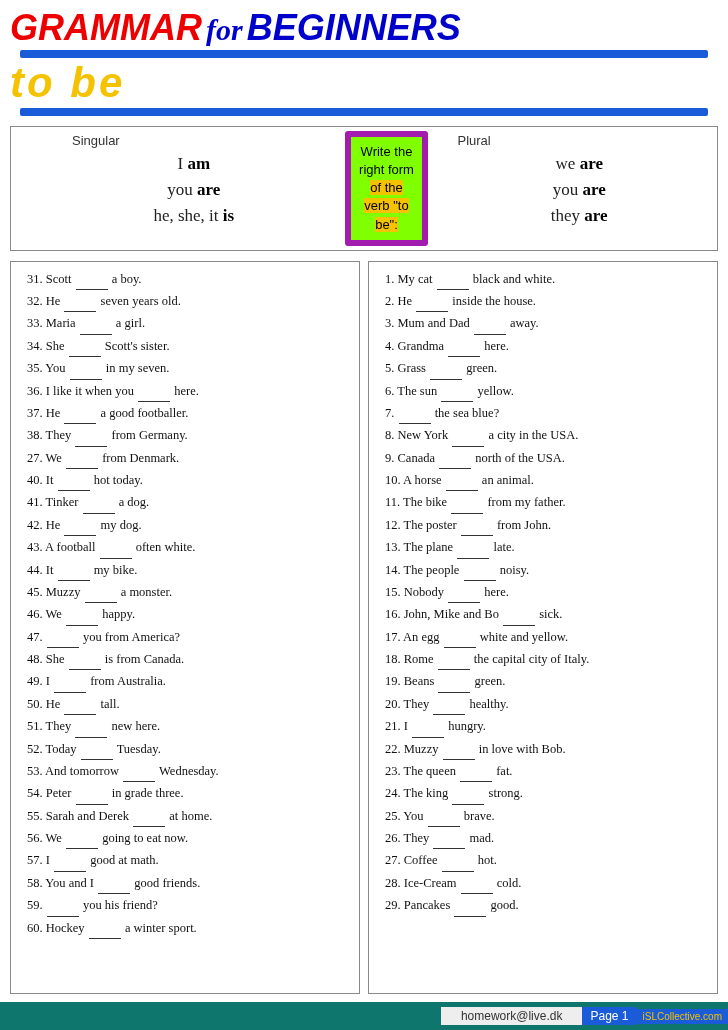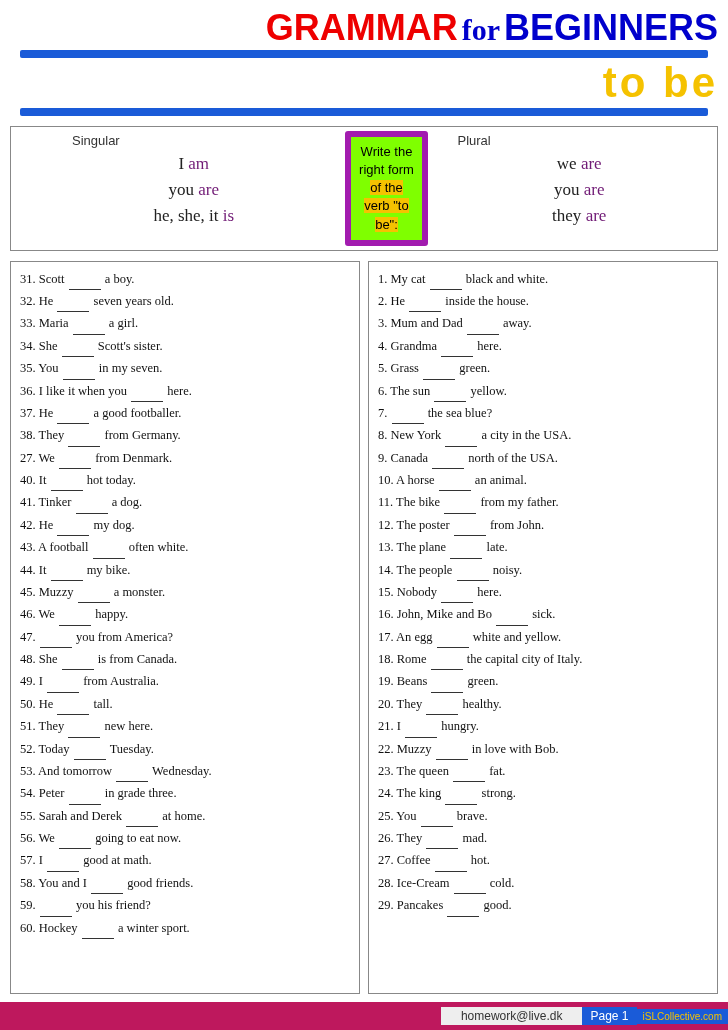--- a/index.html
+++ b/index.html
@@ -14,21 +14,22 @@
       width: 728px;
       min-height: 1030px;
       background: #fff;
       display: flex;
       flex-direction: column;
     }
     
     .header {
       background: #fff;
       padding: 8px 10px 0;
-      text-align: right;
+      text-align: left;
+      font-style: italic;
     }
     .title-red { color: #e00; }
     .title-blue { color: #00c; }
     .title-bar {
       height: 8px;
       background: #1a5bd8;
       margin: 2px 10px;
       border-radius: 2px;
     }
     .title-tobe {
@@ -68,21 +69,21 @@
       color: #333;
       text-align: left;
       font-family: Arial, sans-serif;
       margin-bottom: 4px;
     }
     .conj-row {
       margin: 6px 0;
       font-size: 17px;
       color: #222;
     }
-    .conj-row .verb { color: #701a75; font-weight: normal; }
+    .conj-row .verb { color: #000000; font-weight: bold; }
     .conj-mid {
       width: 110px;
       display: flex;
       align-items: center;
       justify-content: center;
       padding: 4px;
     }
     .instr-box {
       background: #7fff00;
       border: 6px solid #a21caf;
@@ -105,34 +106,34 @@
       flex: 1;
     }
     .ex-col {
       flex: 1;
       border: 1.5px solid #888;
       padding: 6px 8px;
       font-size: 12.5px;
       font-family: 'Comic Sans MS', cursive;
     }
     .ex-item {
-      margin: 2px 1px;
+      margin: 2px 8px;
       line-height: 1.55;
       color: #111;
     }
     .blank {
       display: inline-block;
       border-bottom: 1.5px solid #333;
       min-width: 32px;
       margin: 0 1px;
     }
 
     
     .footer {
-      background: #be185d;
+      background: #0f766e;
       height: 28px;
       display: flex;
       flex-direction: row;
       align-items: center;
       margin: 4px 0 0;
     }
     .footer-left {
       flex: 1;
       background: #1a5bd8;
     }

